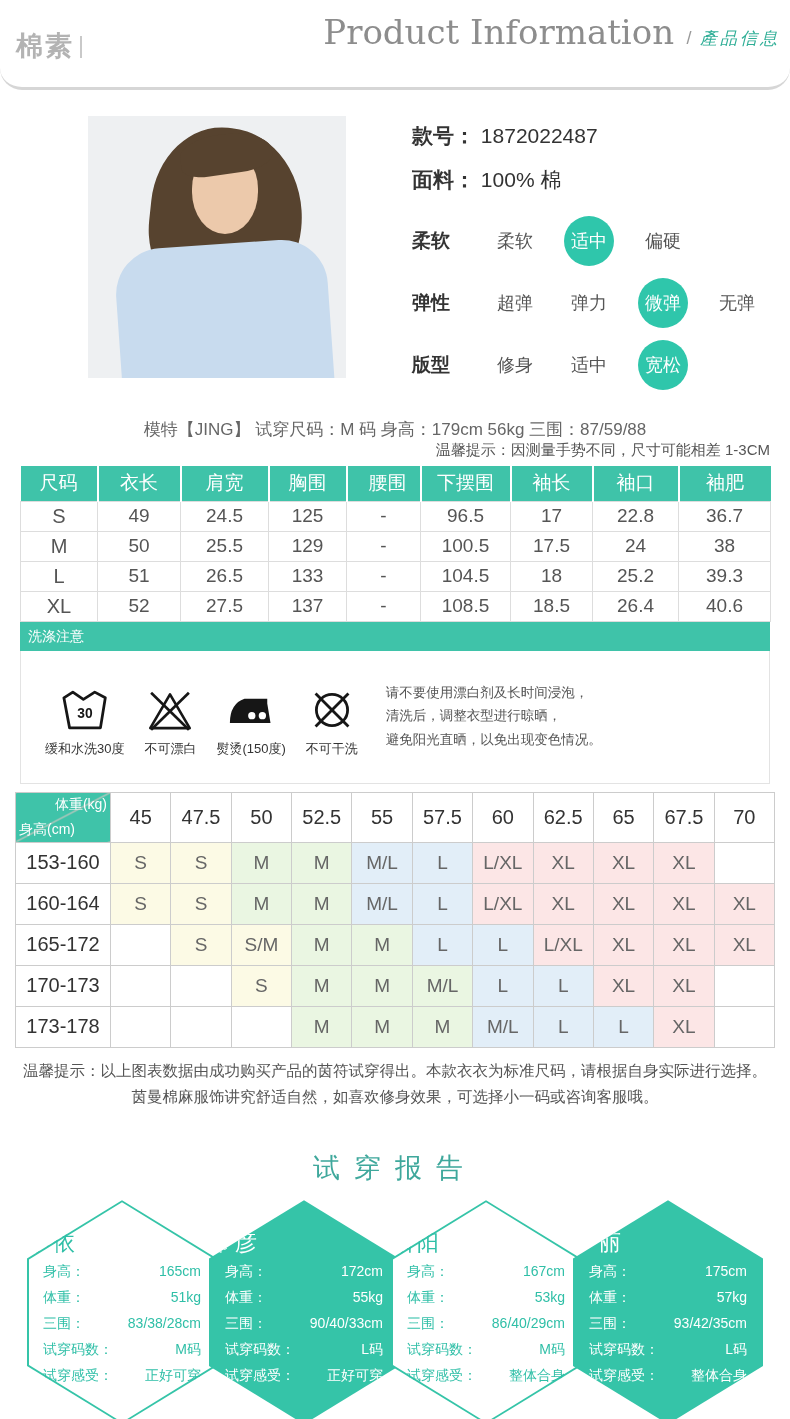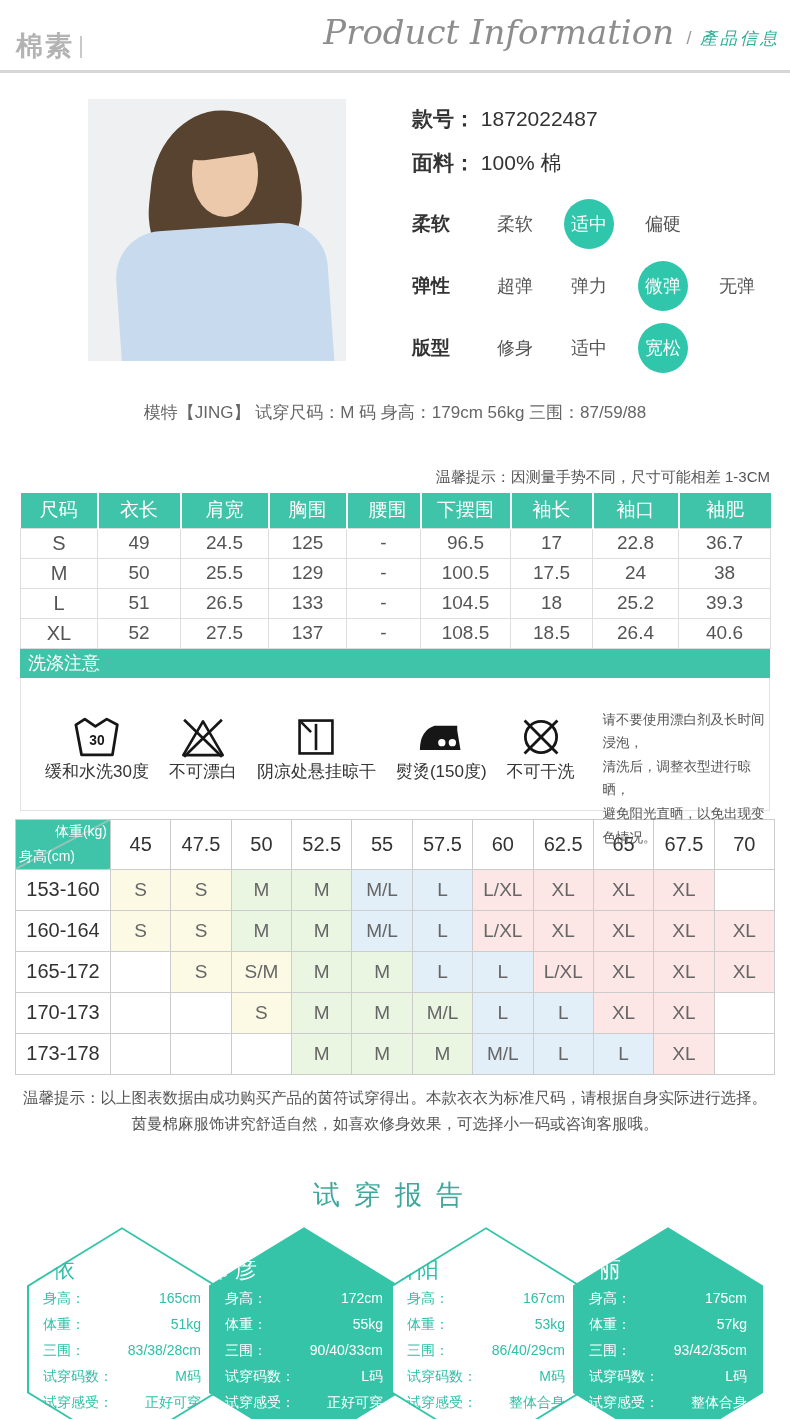--- a/index.html
+++ b/index.html
@@ -2,27 +2,27 @@
 <html><head>
 <meta charset="utf-8">
 <style>
   * { margin:0; padding:0; box-sizing:border-box; }
   html,body { width:790px; }
   body {
     width:790px; height:1419px; overflow:hidden; background:#fff;
     font-family:"Liberation Sans","DejaVu Sans",sans-serif; color:#333;
   }
   
-  .header { height:73px; position:relative; border-bottom:3px solid #d6d6d6; }
+  .header { height:90px; position:relative; border-bottom:3px solid #d6d6d6;border-radius:22px; }
   .logo { position:absolute; left:16px; top:28px; font-size:27px; font-weight:bold;
           color:#b3b3b3; letter-spacing:2px; }
   .logo-bar { display:inline-block; width:2px; height:22px; background:#c9c9c9;
           margin-left:6px; vertical-align:-3px; }
   .header-title { position:absolute; right:10px; top:12px; white-space:nowrap; }
-  .title-en { font-family:"DejaVu Serif","Liberation Serif",serif; font-style:italic;
+  .title-en { font-family:"DejaVu Serif","Liberation Serif",serif; 
           font-size:34px; color:#8d8d8d; }
   .title-sep { font-size:18px; color:#9a9a9a; margin:0 4px 0 8px; }
   .title-zh { font-family:"DejaVu Serif","Liberation Serif",serif; font-style:italic;
           font-size:17px; color:#2fae96; letter-spacing:3px; }
   
   .product { display:flex; margin:26px 0 0 88px; }
   .photo { width:258px; height:262px; background:#eef0f2; position:relative;
            overflow:hidden; flex:none; }
   .hair  { position:absolute; left:62px; top:12px; width:152px; height:178px;
            background:#57432f; border-radius:52% 60% 55% 50%; transform:rotate(6deg); }
@@ -37,37 +37,37 @@
   .info-label { font-weight:bold; color:#333; }
   .info-value { color:#333; }
   .attr-row { display:flex; align-items:center; height:62px; }
   .attr-label { width:78px; font-size:19px; font-weight:bold; color:#333; flex:none; }
   .attr-opt { font-size:18px; color:#555; margin-right:24px; width:50px; height:50px;
               display:flex; align-items:center; justify-content:center; flex:none; }
   .attr-opt.selected { background:#2fc6ab; border-radius:50%; color:#fff; }
   
   .model-line { text-align:center; font-size:17px; color:#666; margin-top:22px; }
   
-  .tip-right { width:770px; text-align:right; font-size:15px; color:#555; margin-top:44px; }
+  .tip-right { width:770px; text-align:right; font-size:15px; color:#555; }
   table { border-collapse:collapse; table-layout:fixed; }
   .size-table { width:750px; margin:6px auto 0 20px; }
   .size-table th { background:#3fc3a9; color:#fff; font-size:19px; font-weight:normal;
         height:35px; border-right:2px solid #fff; }
   .size-table th:last-child { border-right:none; }
   .size-table td { height:30px; text-align:center; font-size:19px; color:#555;
         border:1px solid #ddd; }
   .size-table td:first-child { font-size:20px; }
   .wash-bar { width:750px; margin-left:20px; background:#3fc3a9; color:#fff;
-        font-size:18px; height:29px; line-height:29px; padding-left:8px; }
+        font-size:14px; height:29px; line-height:29px; padding-left:8px; }
   .wash-block { width:750px; margin-left:20px; height:133px; position:relative;
         border:1px solid #e3e3e3; border-top:none; display:flex; }
   .wash-icons { display:flex; align-items:flex-start; padding:36px 0 0 24px; }
   .wash-item { display:flex; flex-direction:column; align-items:center; margin-right:20px; }
   .wash-item svg { display:block; }
-  .wash-item-label { font-size:17px; color:#333; margin-top:0; white-space:nowrap; }
+  .wash-item-label { font-size:13px; color:#333; margin-top:7px; white-space:nowrap; }
   .wash-note { margin-left:8px; padding-top:30px; width:230px; font-size:13.5px;
         color:#555; line-height:1.75; }
   
   .matrix { width:760px; margin:8px auto 0 15px; }
   .matrix td { border:1px solid #ccc; text-align:center; }
   .matrix .corner { width:95px; height:50px; background:#3fc3a9; position:relative;
         padding:16px; background-image:linear-gradient(to bottom right,
         rgba(255,255,255,0) calc(50% - 1px), rgba(255,200,200,.85) 50%,
         rgba(255,255,255,0) calc(50% + 1px)); }
   .corner-top { position:absolute; right:3px; top:3px; color:#fff; font-size:14px; }
@@ -232,30 +232,20 @@
         <svg width="50" height="46" viewBox="0 0 60 56">
           <path d="M30 9 L54 50 L6 50 Z" fill="none" stroke="#161616" stroke-width="3.2" stroke-linejoin="round"></path>
           <line x1="7" y1="7" x2="53" y2="52" stroke="#161616" stroke-width="3.2"></line>
           <line x1="53" y1="7" x2="7" y2="52" stroke="#161616" stroke-width="3.2"></line>
         </svg>
         </span>
       <span class="wash-item-label">不可漂白</span>
     </div>
     <div class="wash-item">
       <span>
-        <svg width="46" height="46" viewBox="0 0 56 56">
-          <rect x="8" y="8" width="40" height="40" fill="none" stroke="#161616" stroke-width="3.2"></rect>
-          <line x1="28" y1="12" x2="28" y2="44" stroke="#161616" stroke-width="3.2"></line>
-          <line x1="10" y1="10" x2="22" y2="22" stroke="#161616" stroke-width="3"></line>
-        </svg>
-        </span>
-      <span class="wash-item-label">阴凉处悬挂晾干</span>
-    </div>
-    <div class="wash-item">
-      <span>
         <svg width="52" height="46" viewBox="0 0 64 56">
           <path d="M24 14 L52 14 L52 20 L56 44 L6 44 Q6 20 24 14 Z" fill="#161616"></path>
           <circle cx="33" cy="35" r="4.5" fill="#fff"></circle>
           <circle cx="46" cy="35" r="4.5" fill="#fff"></circle>
         </svg>
         </span>
       <span class="wash-item-label">熨烫(150度)</span>
     </div>
     <div class="wash-item">
       <span>

